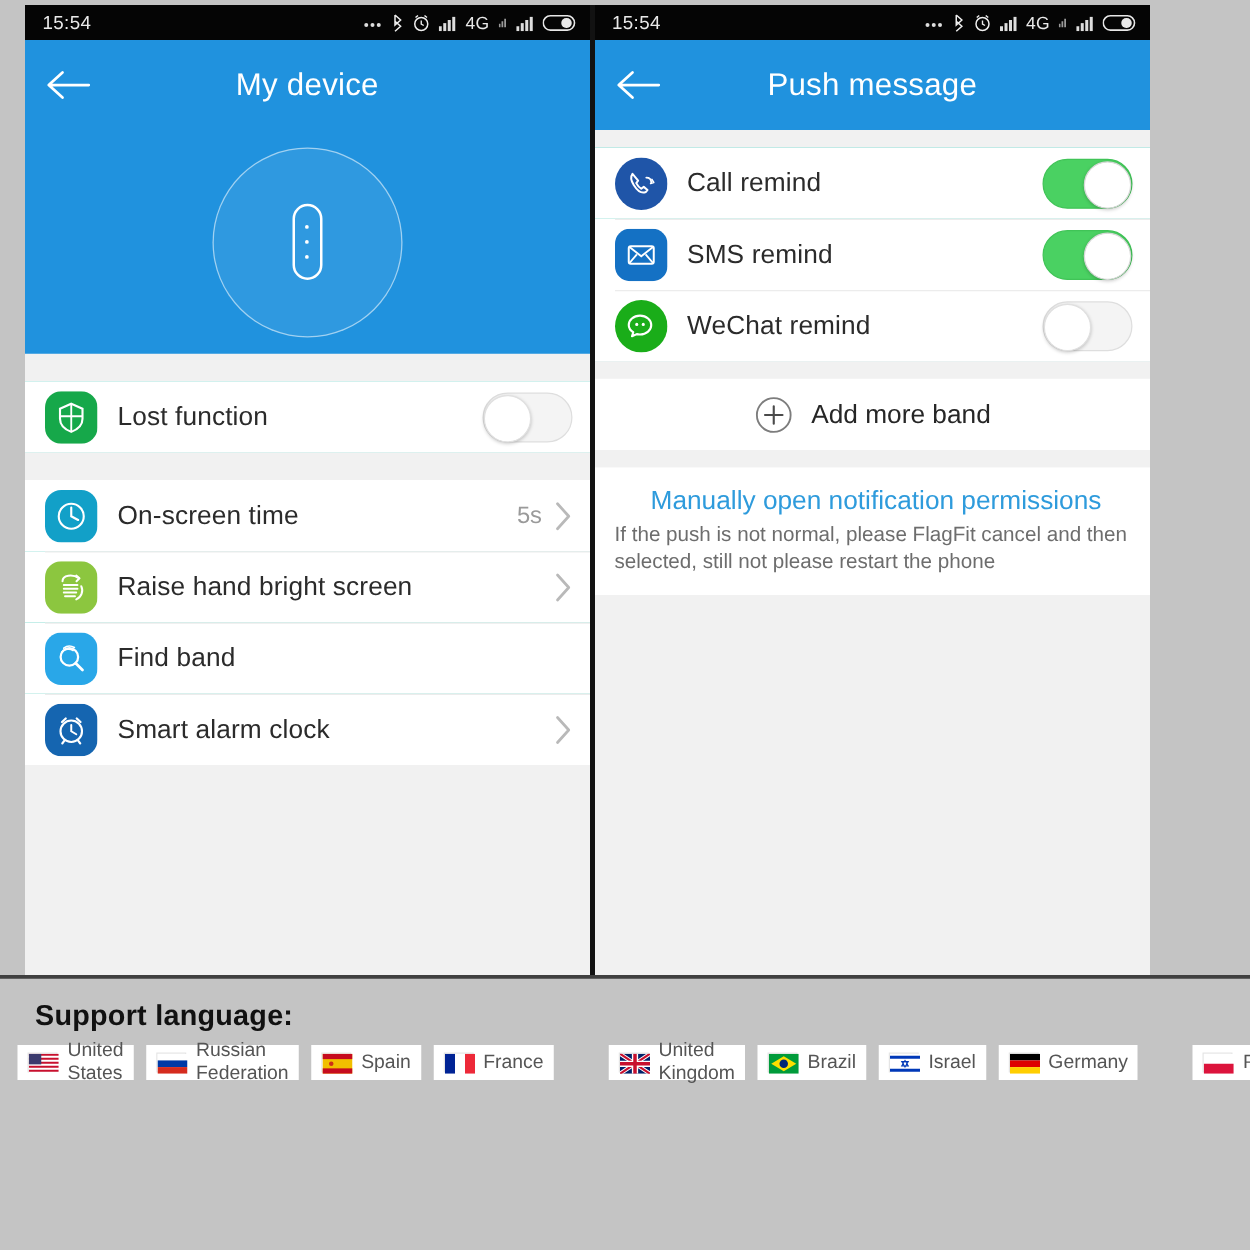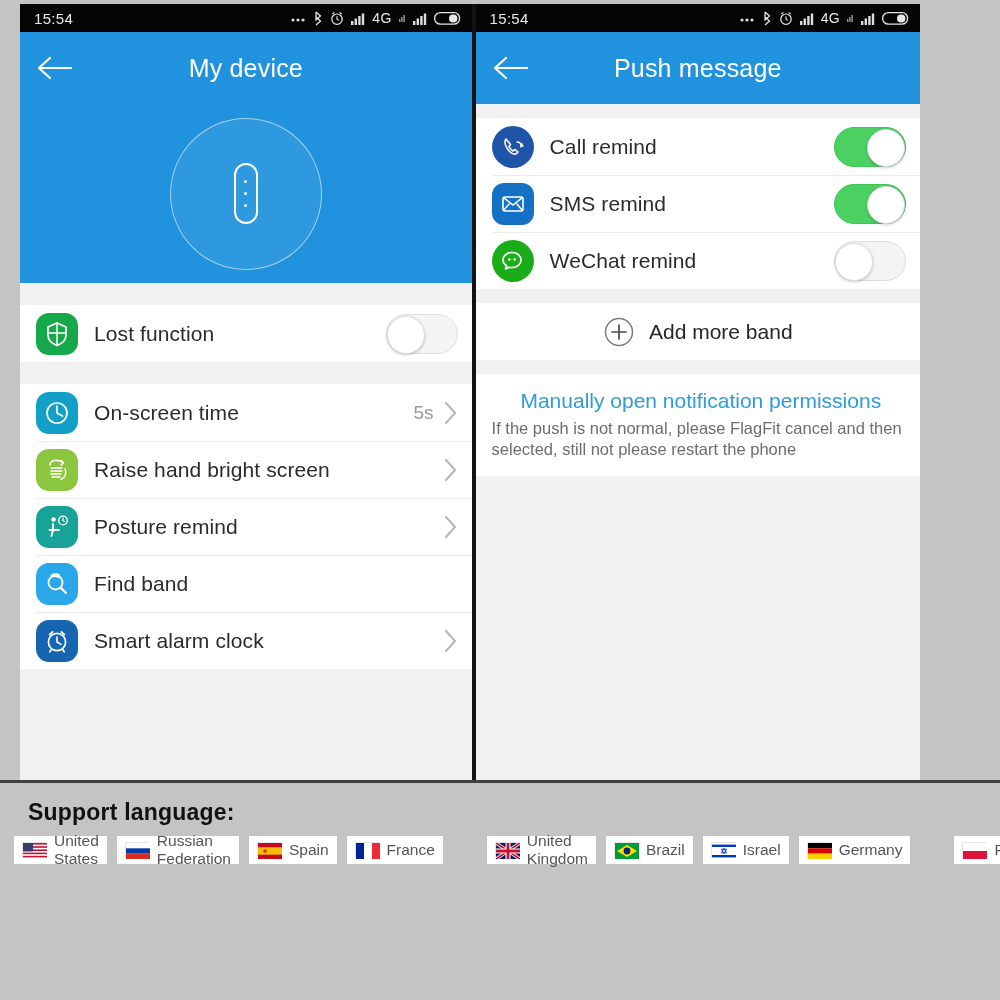--- a/index.html
+++ b/index.html
@@ -260,37 +260,20 @@
               </svg>
           </span>
           <span class="row-label">Raise hand bright screen</span>
           <span class="chev">
             <svg width="14" height="24" viewBox="0 0 14 24">
                 <path d="M2 2 L11 12 L2 22" fill="none" stroke="#b9b9b9" stroke-width="2.2" stroke-linecap="round" stroke-linejoin="round"></path>
               </svg>
           </span>
         </div>
 
-        <div class="row">
-          <span class="row-icon">
-            <svg width="42" height="42" viewBox="0 0 42 42">
-                <rect width="42" height="42" rx="13" fill="#17a398"></rect>
-                <circle cx="17.5" cy="13.5" r="2.3" fill="#fff"></circle>
-                <path d="M17 18 V24 H23 M17 24 L15.5 30 M17 24 H13.5" fill="none" stroke="#fff" stroke-width="1.9" stroke-linecap="round" stroke-linejoin="round"></path>
-                <circle cx="27" cy="14.5" r="4.3" fill="none" stroke="#fff" stroke-width="1.3"></circle>
-                <path d="M27 11.8 V14.5 L29 15.8" stroke="#fff" stroke-width="1.2" fill="none"></path>
-              </svg>
-          </span>
-          <span class="row-label">Posture remind</span>
-          <span class="chev">
-            <svg width="14" height="24" viewBox="0 0 14 24">
-                <path d="M2 2 L11 12 L2 22" fill="none" stroke="#b9b9b9" stroke-width="2.2" stroke-linecap="round" stroke-linejoin="round"></path>
-              </svg>
-          </span>
-        </div>
 
         <div class="row">
           <span class="row-icon">
             <svg width="42" height="42" viewBox="0 0 42 42">
                 <rect width="42" height="42" rx="13" fill="#29a7e8"></rect>
                 <circle cx="19.5" cy="19.5" r="7" fill="none" stroke="#fff" stroke-width="1.8"></circle>
                 <path d="M24.6 24.6 L30 30" stroke="#fff" stroke-width="2.2" stroke-linecap="round"></path>
                 <path d="M15 12.5 C17.5 10.5 21 10.5 23.5 12" fill="none" stroke="#fff" stroke-width="1.3" stroke-linecap="round"></path>
                 <path d="M13.5 15.5 C16 13 20 12.8 22.5 14.4" fill="none" stroke="#fff" stroke-width="1.3" stroke-linecap="round"></path>
               </svg>

